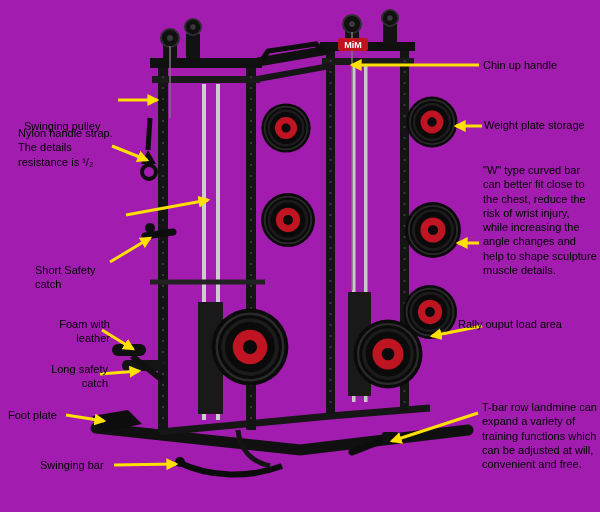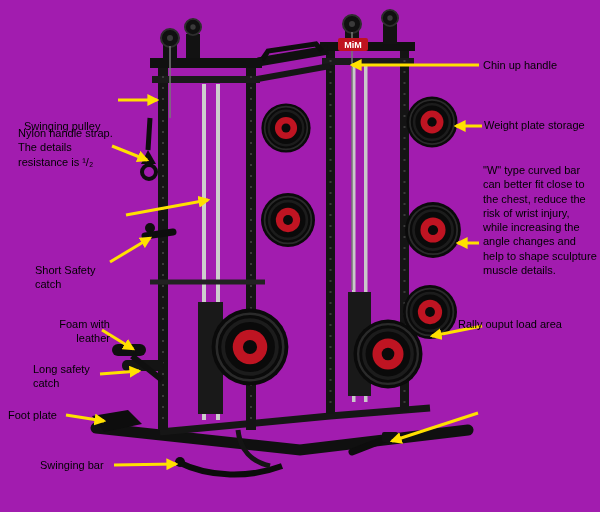--- a/index.html
+++ b/index.html
@@ -152,22 +152,23 @@
     <line x1="456" y1="126" x2="482" y2="126" stroke="#ffe000" stroke-width="3" marker-start="url(#arrow)"></line>
     <line x1="458" y1="243" x2="479" y2="243" stroke="#ffe000" stroke-width="3" marker-start="url(#arrow)"></line>
     <line x1="432" y1="336" x2="482" y2="326" stroke="#ffe000" stroke-width="3" marker-start="url(#arrow)"></line>
     <line x1="392" y1="441" x2="478" y2="413" stroke="#ffe000" stroke-width="3" marker-start="url(#arrow)"></line>
   </svg>
 
   <div class="lbl" style="left:24px; top:93px; width:95px;margin-top:26px;">Swinging pulley</div>
   <div class="lbl" style="left:18px; top:126px; width:100px;">Nylon handle strap. The details resistance is ¹/₂</div>
   <div class="lbl" style="left:35px; top:251px; width:80px;margin-top:12px;">Short Safety catch</div>
   <div class="lbl" style="left:40px; top:317px; width:70px;text-align:right;">Foam with leather</div>
-  <div class="lbl" style="left:33px; top:362px; width:75px;">Long safety catch</div>
+  <div class="lbl" style="left:33px; top:362px; width:75px;text-align:right;">Long safety catch</div>
   <div class="lbl" style="left:8px; top:408px; width:80px;">Foot plate</div>
   <div class="lbl" style="left:40px; top:458px; width:90px;">Swinging bar</div>
 
   <div class="lbl" style="left:483px; top:58px; width:100px;">Chin up handle</div>
   <div class="lbl" style="left:484px; top:118px; width:114px;">Weight plate storage</div>
   <div class="lbl" style="left:483px; top:163px; width:114px;">"W" type curved bar can better fit close to the chest, reduce the risk of wrist injury, while increasing the angle changes and help to shape sculpture muscle details.</div>
   <div class="lbl" style="left:458px; top:317px; width:110px;">Rally ouput load area</div>
+  <div class="lbl" style="left:482px; top:400px; width:118px;">T-bar row landmine can expand a variety of training functions which can be adjusted at will, convenient and free.</div>
 
 </div>
 
 </body></html>

